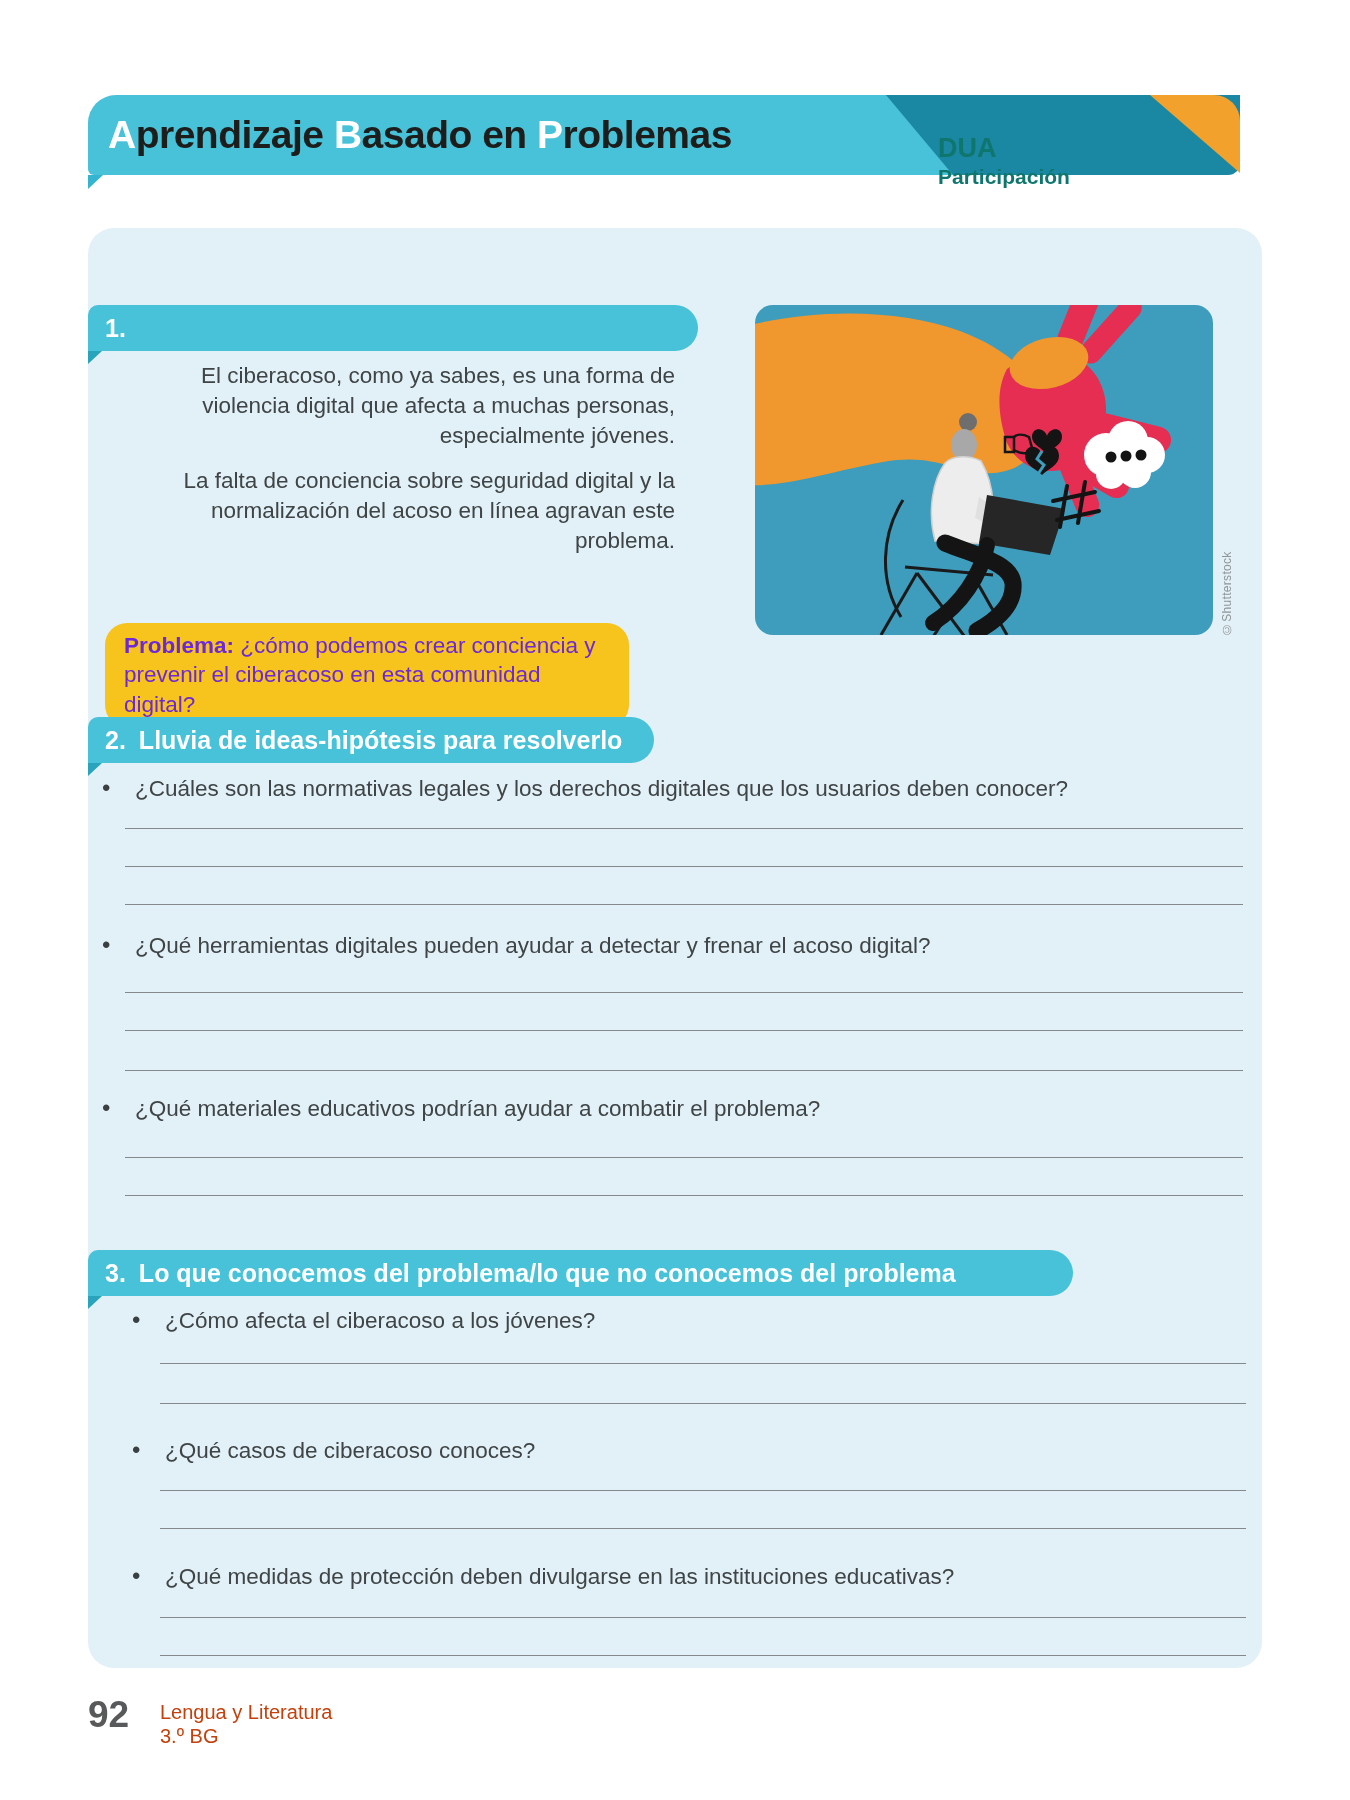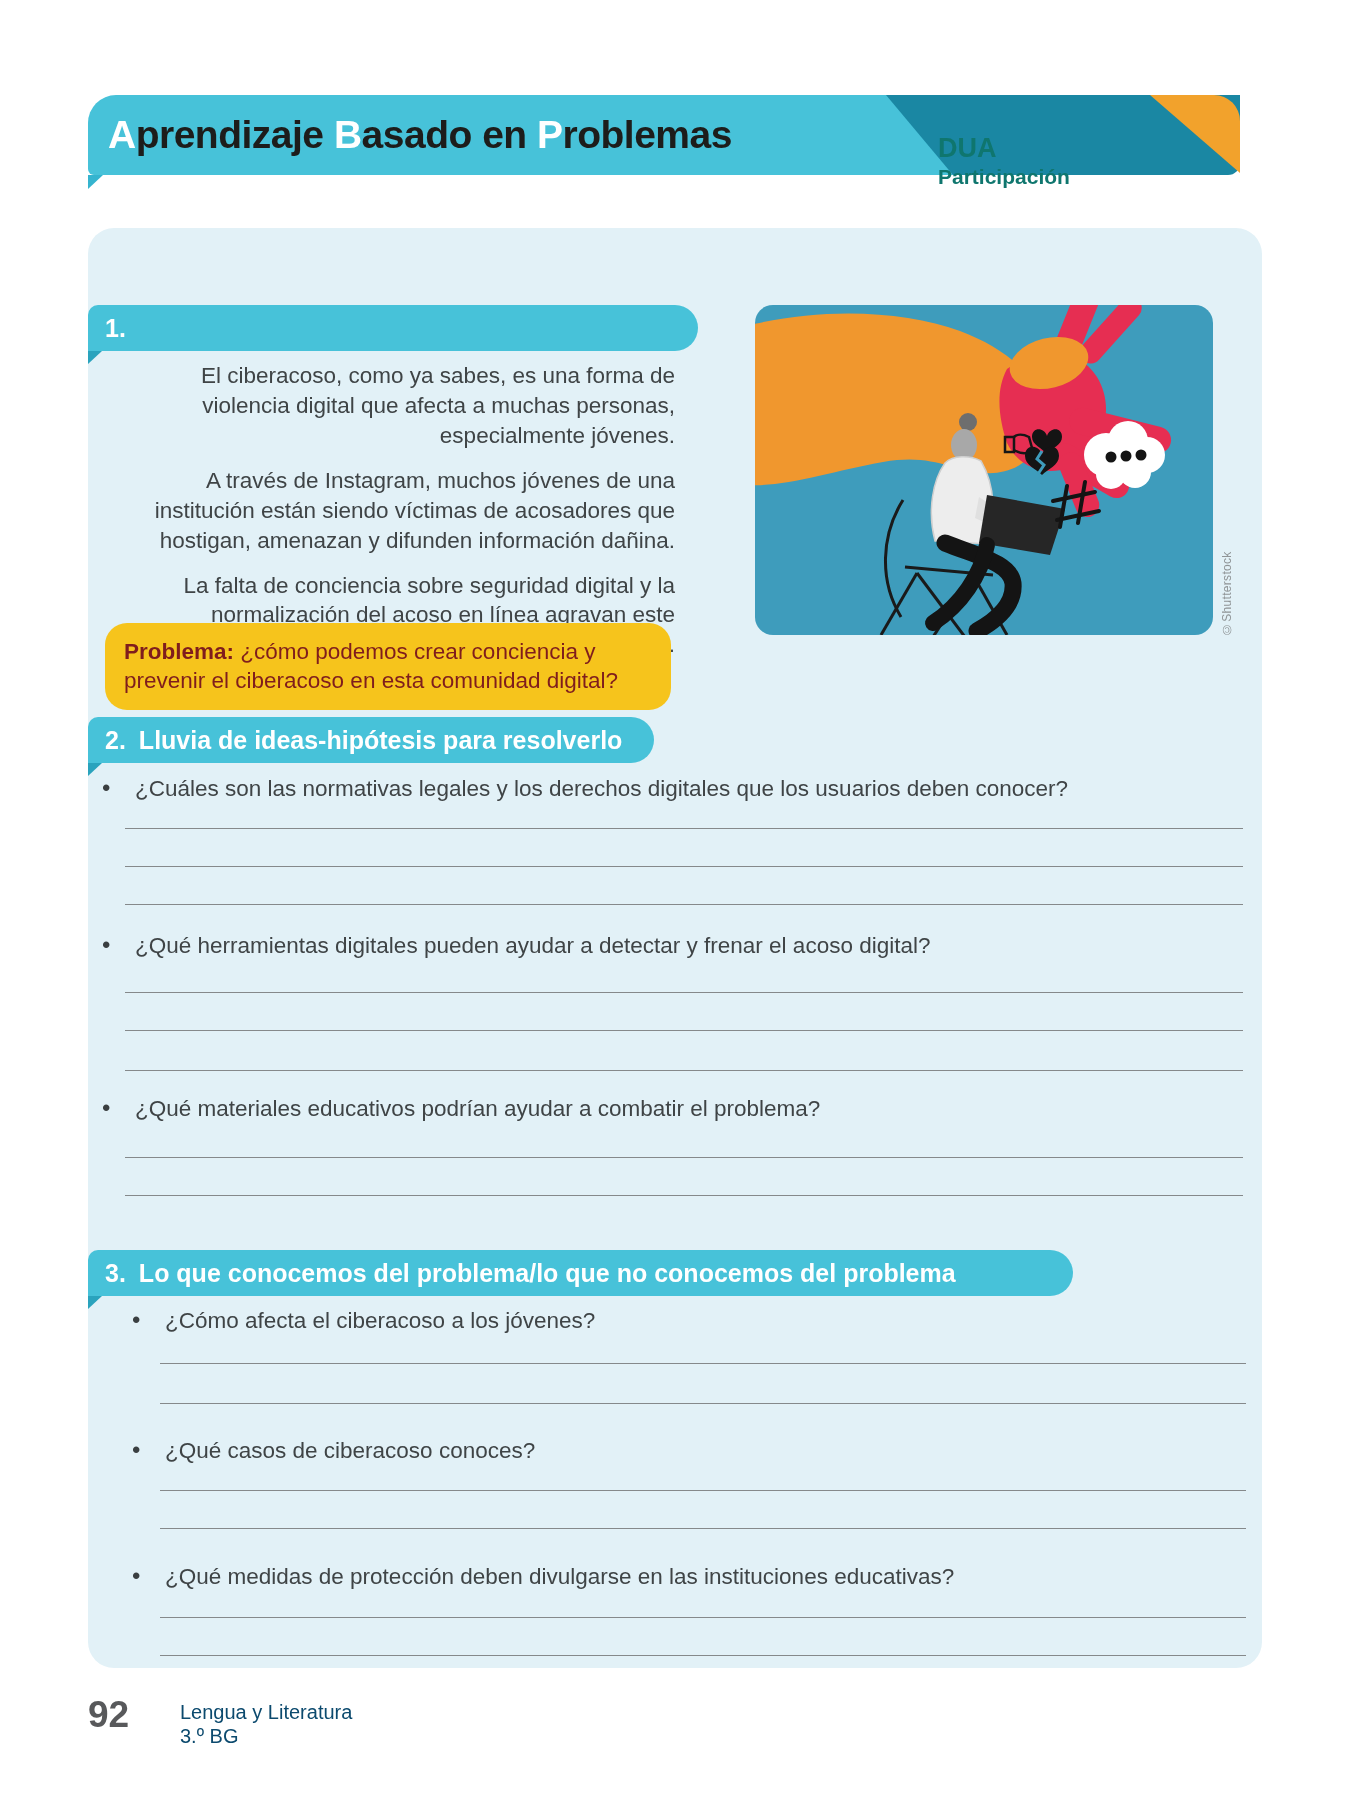--- a/index.html
+++ b/index.html
@@ -28,37 +28,37 @@
 
   .sec-banner { position:absolute; left:0; height:46px; background:#47c2d9; border-radius:10px 23px 23px 0;
                 display:flex; align-items:center; color:#ffffff; font-weight:700; font-size:25px; padding-left:17px; }
   .sec-banner .num { margin-right:13px; }
   .sec-banner::after { content:""; position:absolute; left:0; bottom:-13px; width:14px; height:13px;
                 background:#2aa3bd; clip-path:polygon(0 0,100% 0,0 100%); }
 
   .s1-text { position:absolute; left:22px; top:133px; width:565px; font-size:22.5px; color:#3f4446; line-height:1.33; }
   .s1-text p { margin-bottom:15px;text-align:right; }
 
-  .problem-box { position:absolute; left:17px; top:395px; width:566px; min-height:72px; background:#f6c41c;
-                 border-radius:22px; padding:14px 19px; font-size:22.5px; color:#7f1d1d; line-height:1.3; }
+  .problem-box { position:absolute; left:17px; top:395px; width:524px; min-height:72px; background:#f6c41c;
+                 border-radius:22px; padding:8px 19px; font-size:22.5px; color:#6d28d9; line-height:1.3; }
   .problem-box strong { font-weight:700; }
 
   .illus { position:absolute; left:667px; top:77px; width:458px; height:330px; background:#3e9cbc;
            border-radius:18px; overflow:hidden; }
   .credit { position:absolute; left:1132px; top:288px; height:120px; writing-mode:vertical-rl;
             transform:rotate(180deg); font-size:12px; color:#8f9496; letter-spacing:0.3px; }
 
   .bullet { position:absolute; font-size:22.5px; color:#3f4446; }
   .bullet .bdot { position:absolute; left:0; top:-2px; font-size:24px; color:#3a3f41; }
   .bullet .btext { display:block; padding-left:33px; }
   .wline { position:absolute; height:0; border-bottom:1.5px solid #85898b; }
 
   
   .footer-page { position:absolute; left:88px; top:1694px; font-size:37px; font-weight:700; color:#58595b; }
-  .footer-block { position:absolute; left:160px; top:1700px; font-size:20px; color:#0c4a6e; line-height:1.22;margin-left:20px; }
+  .footer-block { position:absolute; left:160px; top:1700px; font-size:20px; color:#c2410c; line-height:1.22; }
 </style>
 </head>
 <body>
 
 <div id="page">
 
   <div class="banner">
     <div class="banner-light"></div>
     <div class="banner-dark"></div>
     <div class="banner-orange"></div>
@@ -72,21 +72,20 @@
 
   <div class="content">
 
 
     <div class="sec-banner" style="top:77px; width:610px;">
       <span class="num">1.</span>
     </div>
 
     <div class="s1-text">
       <p>El ciberacoso, como ya sabes,  es una forma de violencia digital que afecta a muchas personas, especialmente jóvenes.</p>
-      <p>A través de Instagram, muchos jóvenes de una institución están siendo víctimas de acosadores que hostigan, amenazan y difunden información dañina.</p>
       <p>La falta de conciencia sobre seguridad digital y la normalización del acoso en línea agravan este problema.</p>
     </div>
 
     <div class="illus">
       <svg width="458" height="330" viewBox="0 0 458 330" xmlns="http://www.w3.org/2000/svg">
 
         <path d="M-5,20 C70,2 150,6 205,26 C258,46 292,80 290,114 C288,150 262,170 230,168 C196,166 178,148 128,157 C78,166 30,182 -5,180 Z" fill="#f0972e"></path>
 
         <rect x="308" y="-30" width="26" height="96" rx="13" transform="rotate(22 320 20)" fill="#e62e52"></rect>
         <rect x="344" y="-16" width="22" height="82" rx="11" transform="rotate(42 355 26)" fill="#e62e52"></rect>

